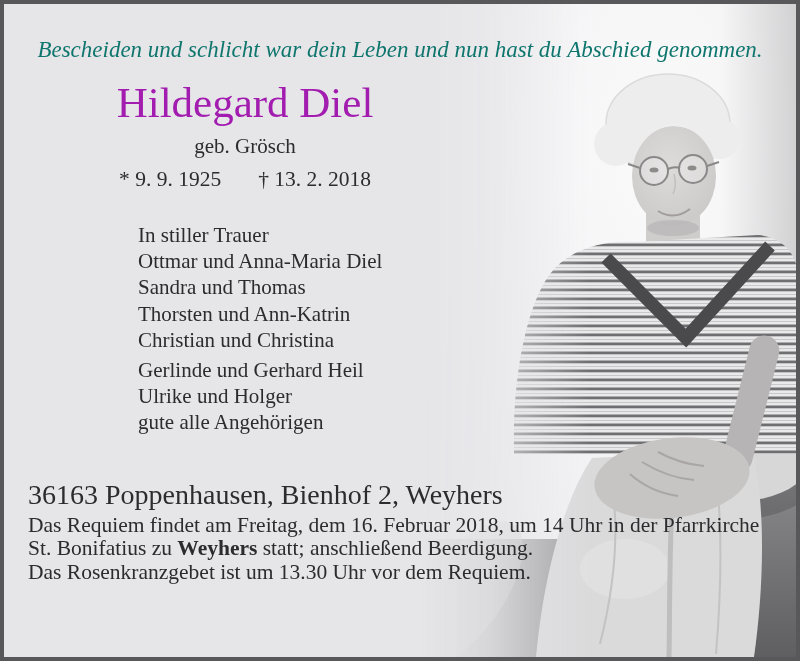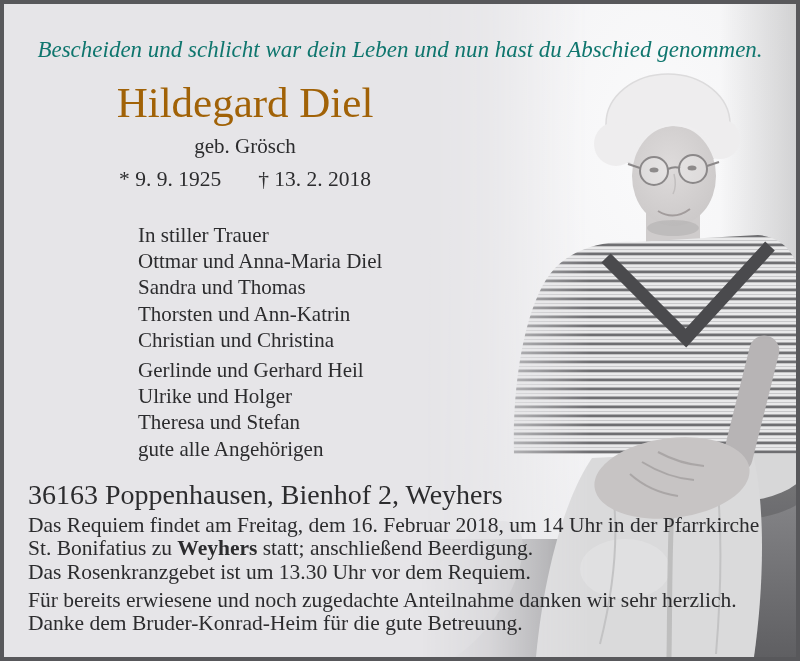--- a/index.html
+++ b/index.html
@@ -13,21 +13,21 @@
     color:#2c2c2e;
   }
   .photo{position:absolute;left:420px;top:4px;width:376px;height:653px;}
   .photo svg{display:block;width:100%;height:100%;}
   .quote{
     position:absolute;top:37px;left:0;right:0;
     text-align:center;font-style:italic;font-size:23px;line-height:26px;
     color:#0f766e;z-index:3;white-space:nowrap;
   }
   .head{position:absolute;top:80px;left:25px;width:440px;text-align:center;z-index:3;}
-  .name{font-size:43px;line-height:46px;color:#a16207;white-space:nowrap;}
+  .name{font-size:43px;line-height:46px;color:#a21caf;white-space:nowrap;}
   .maiden{font-size:21px;line-height:24px;margin-top:8px;}
   .dates{font-size:21.5px;line-height:24px;margin-top:9px;white-space:nowrap;}
   .dates .death{margin-left:37px;}
   .mourners{position:absolute;left:138px;top:222px;font-size:21px;line-height:26.2px;z-index:3;white-space:nowrap;}
   .mourners .grp2{margin-top:4px;}
   .address{position:absolute;left:28px;top:483px;font-size:28px;line-height:23px;z-index:3;white-space:nowrap;}
   .requiem{position:absolute;left:28px;top:514px;font-size:21.5px;line-height:23.4px;z-index:3;white-space:nowrap;}
   .thanks{position:absolute;left:28px;top:589px;font-size:21.5px;line-height:23.4px;z-index:3;white-space:nowrap;}
   .requiem b{font-weight:bold;}
 </style>
@@ -136,30 +136,25 @@
   </div>
 
   <div class="mourners">
     <div>In stiller Trauer</div>
     <div>Ottmar und Anna-Maria Diel</div>
     <div>Sandra und Thomas</div>
     <div>Thorsten und Ann-Katrin</div>
     <div>Christian und Christina</div>
     <div class="grp2">Gerlinde und Gerhard Heil</div>
     <div>Ulrike und Holger</div>
-    <div>Theresa und Stefan</div>
     <div>gute alle Angehörigen</div>
   </div>
 
   <div class="address">36163 Poppenhausen, Bienhof 2, Weyhers</div>
 
   <div class="requiem">
     <div>Das Requiem findet am Freitag, dem 16. Februar 2018, um 14 Uhr in der Pfarrkirche</div>
     <div><span>St. Bonifatius zu </span><b>Weyhers</b><span> statt; anschließend Beerdigung.</span></div>
     <div>Das Rosenkranzgebet ist um 13.30 Uhr vor dem Requiem.</div>
   </div>
 
-  <div class="thanks">
-    <div>Für bereits erwiesene und noch zugedachte Anteilnahme danken wir sehr herzlich.</div>
-    <div>Danke dem Bruder-Konrad-Heim für die gute Betreuung.</div>
-  </div>
 
 </div>
 
 </body></html>

